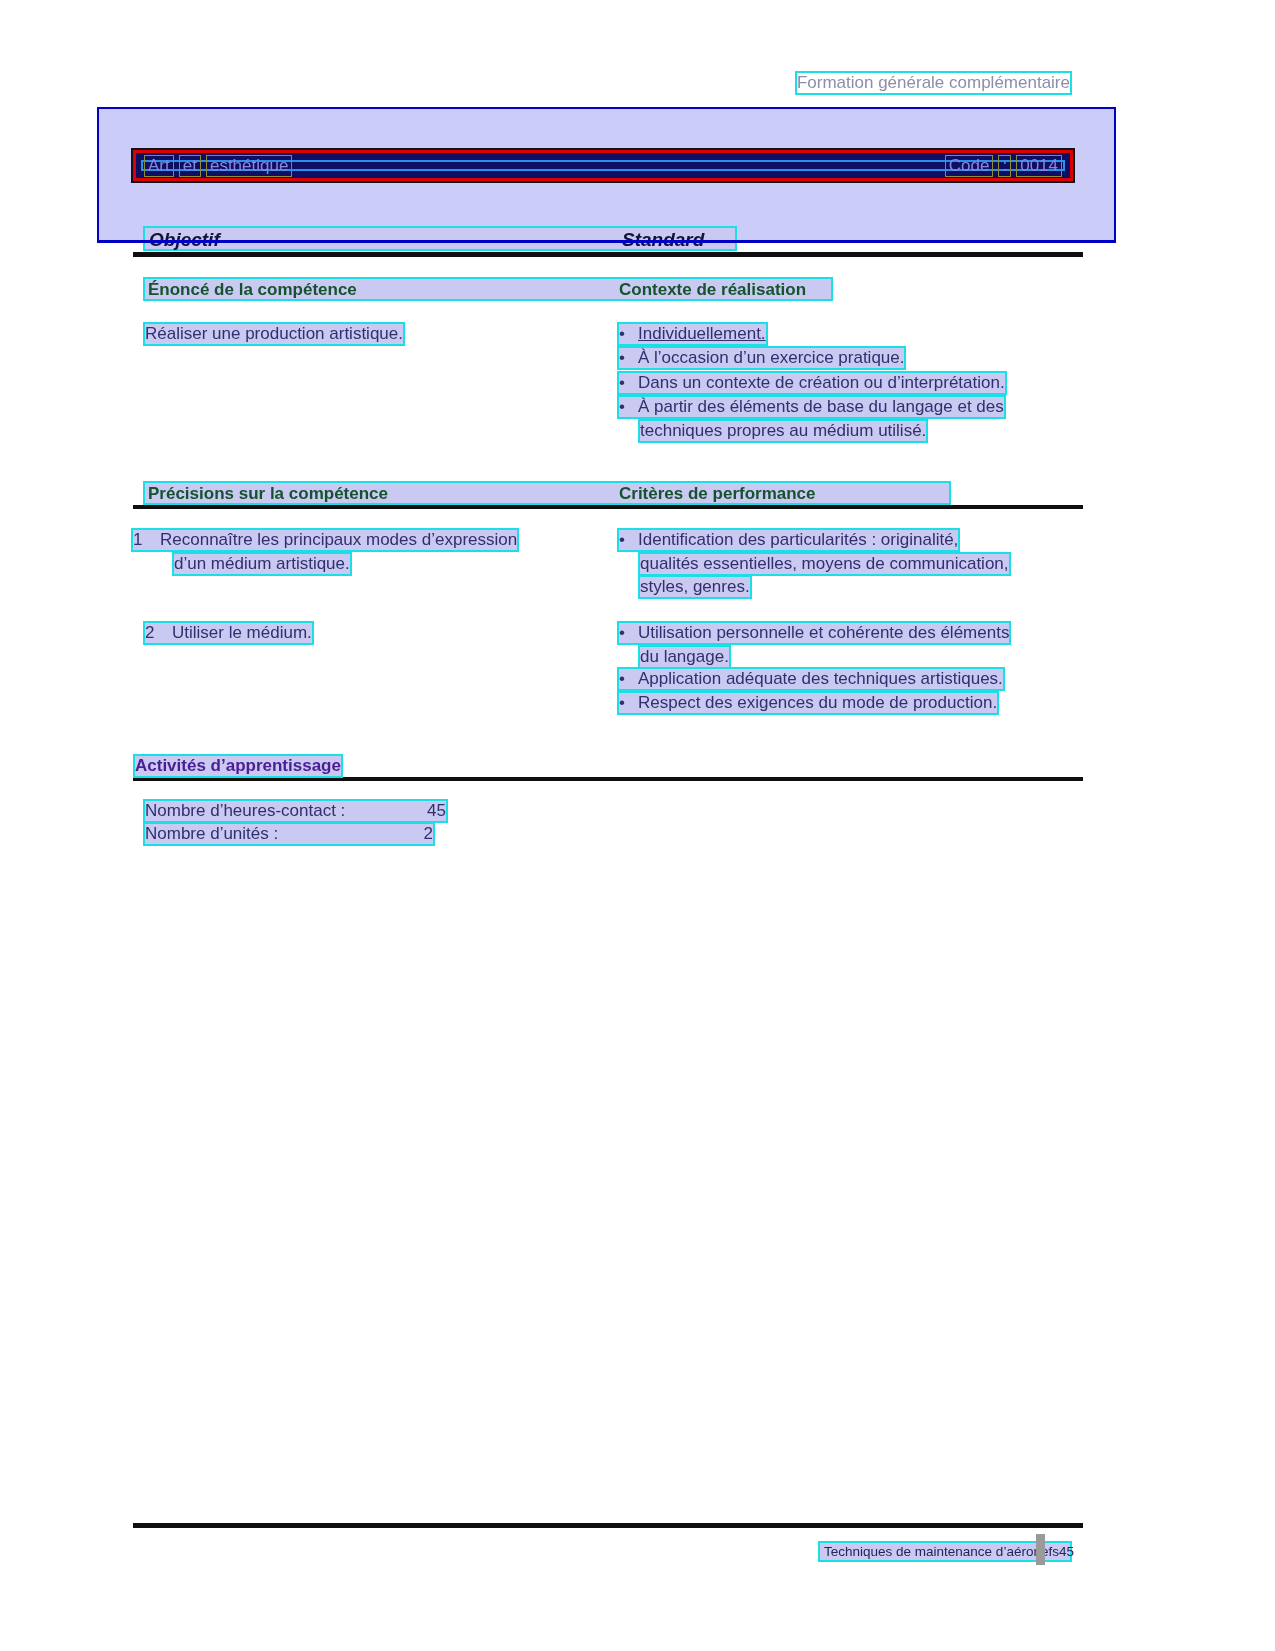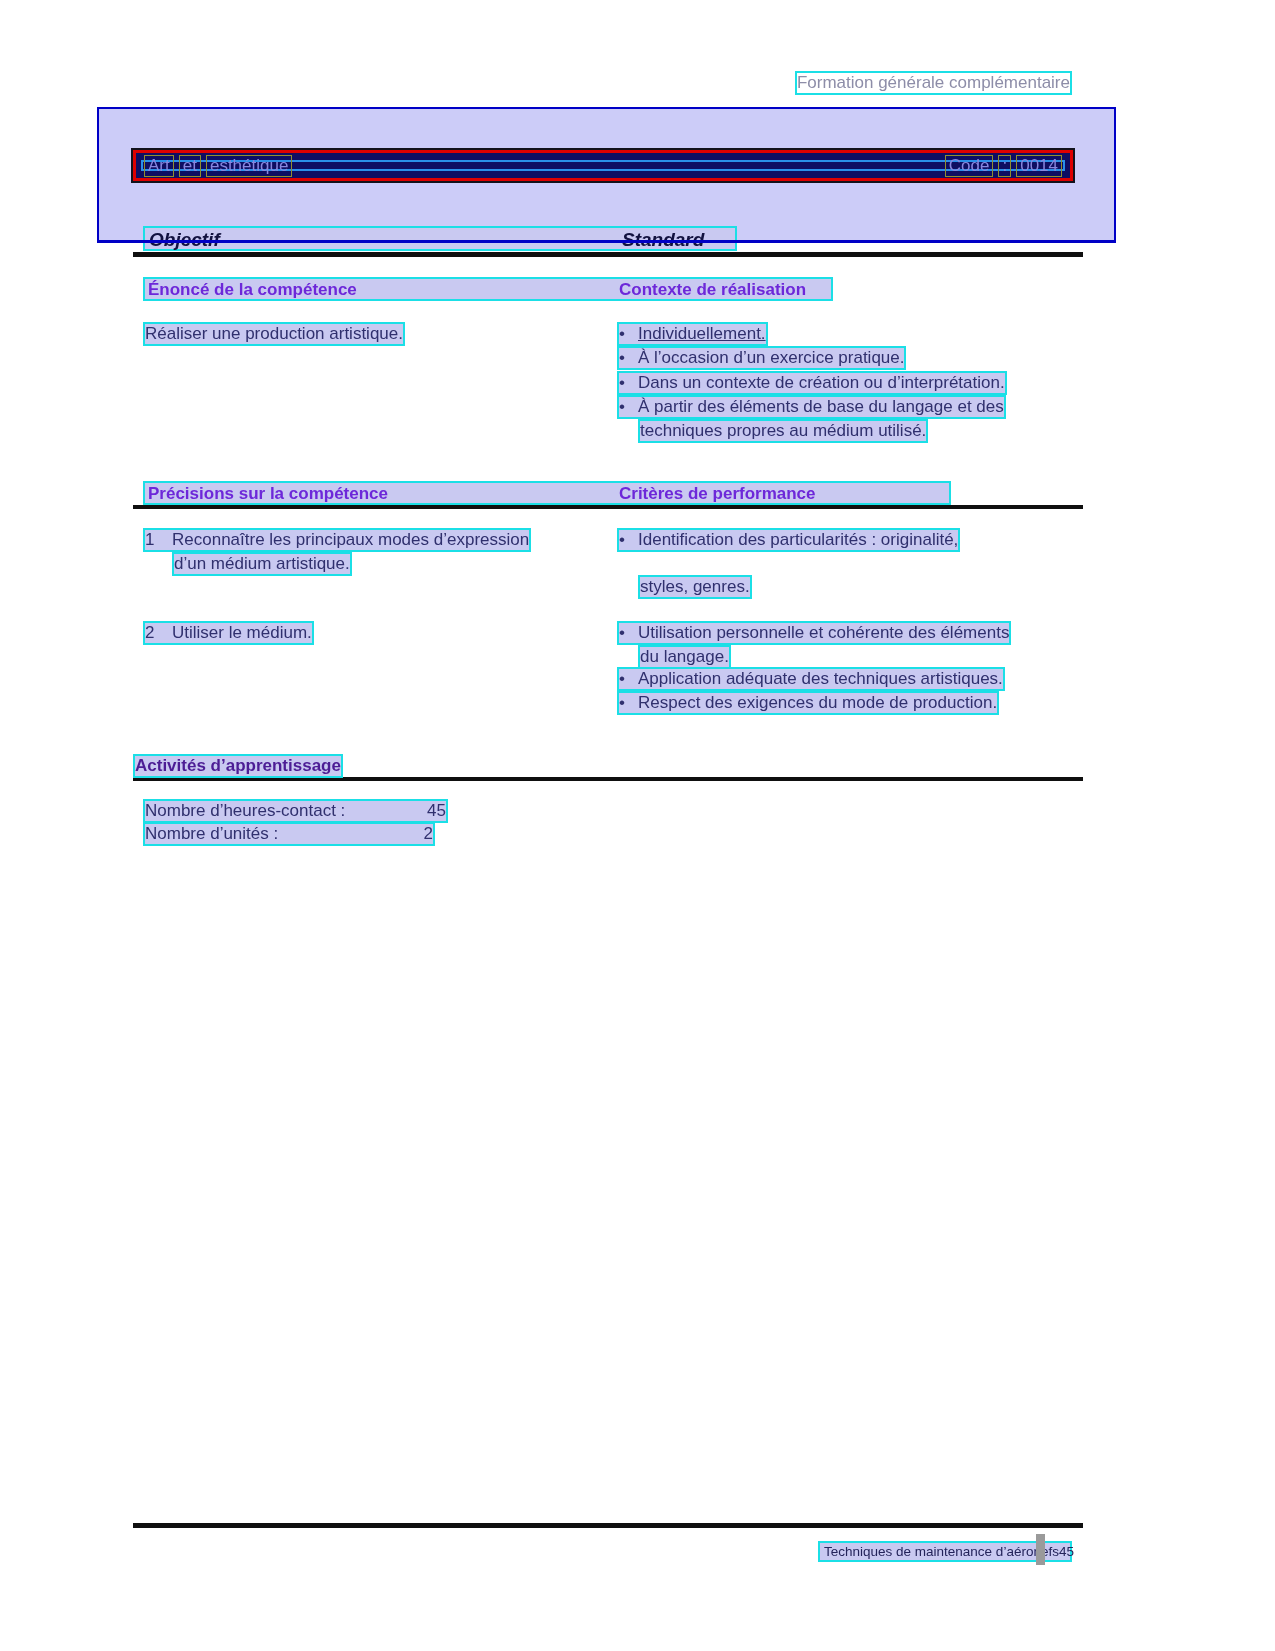--- a/index.html
+++ b/index.html
@@ -60,36 +60,36 @@
   #obj-band .l { left:4px; }
   #obj-band .r { left:477px; }
 
   .rule { position:absolute; left:133px; width:950px; background:#0f0f0f; z-index:2; }
   #rule1 { top:252px; height:5px; }
   #rule2 { top:505px; height:4px; }
   #rule3 { top:777px; height:4px; }
   #rule4 { top:1523px; height:5px; }
 
   #enonce-band { left:143px; top:277px; width:690px; height:24px; }
-  #enonce-band > span, #precisions-band > span { font-weight:bold; font-size:17px; color:#6d28d9; }
+  #enonce-band > span, #precisions-band > span { font-weight:bold; font-size:17px; color:#14532d; }
   #enonce-band .l { left:3px; }
   #enonce-band .r { left:474px; }
 
   #stmt    { left:143px; top:322px; }
   #ctx-b1  { left:617px; top:322px;text-decoration:underline; }
   #ctx-b2  { left:617px; top:346px; }
   #ctx-b3  { left:617px; top:371px; }
   #ctx-b4  { left:617px; top:395px; }
   #ctx-cont{ left:638px; top:419px; }
 
   #precisions-band { left:143px; top:481px; width:808px; height:24px; }
   #precisions-band .l { left:3px; }
   #precisions-band .r { left:474px; }
 
-  #it1-l1 { left:143px; top:528px; }
+  #it1-l1 { left:131px; top:528px; }
   #it1-l2 { left:172px; top:552px; }
   #it1-r1 { left:617px; top:528px; }
   #it1-r2 { left:638px; top:552px; }
   #it1-r3 { left:638px; top:575px; }
 
   #it2-l1 { left:143px; top:621px; }
   #it2-r1 { left:617px; top:621px; }
   #it2-r2 { left:638px; top:645px; }
   #it2-r3 { left:617px; top:667px; }
   #it2-r4 { left:617px; top:691px; }
@@ -153,20 +153,21 @@
   <div class="band" id="precisions-band">
     <span class="l">Précisions sur la compétence</span>
     <span class="r">Critères de performance</span>
   </div>
 
   <div class="rule" id="rule2"></div>
 
   <div class="hl" id="it1-l1"><span class="num">1</span><span>Reconnaître les principaux modes d’expression</span></div>
   <div class="hl" id="it1-l2">d’un médium artistique.</div>
   <div class="hl" id="it1-r1"><span class="bullet">•</span><span>Identification des particularités : originalité,</span></div>
+  <div class="hl" id="it1-r2">qualités essentielles, moyens de communication,</div>
   <div class="hl" id="it1-r3">styles, genres.</div>
 
   <div class="hl" id="it2-l1"><span class="num">2</span><span>Utiliser le médium.</span></div>
   <div class="hl" id="it2-r1"><span class="bullet">•</span><span>Utilisation personnelle et cohérente des éléments</span></div>
   <div class="hl" id="it2-r2">du langage.</div>
   <div class="hl" id="it2-r3"><span class="bullet">•</span><span>Application adéquate des techniques artistiques.</span></div>
   <div class="hl" id="it2-r4"><span class="bullet">•</span><span>Respect des exigences du mode de production.</span></div>
 
   <div class="hl" id="act-band">Activités d’apprentissage</div>
 

